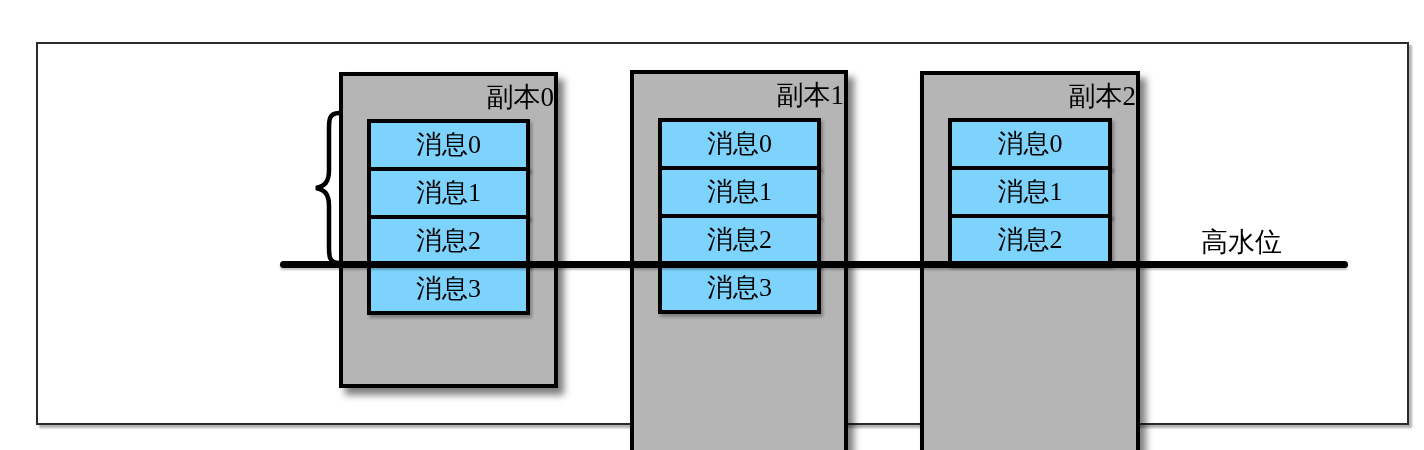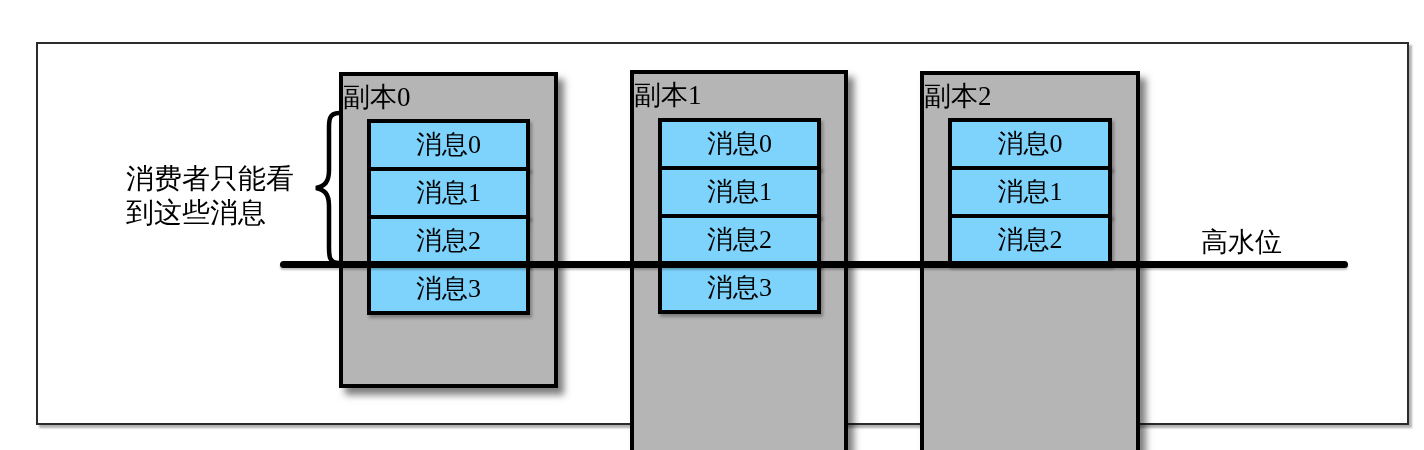--- a/index.html
+++ b/index.html
@@ -46,21 +46,21 @@
     background: #b5b5b5;
     border: 4px solid #000000;
     box-sizing: border-box;
     box-shadow: 6px 7px 7px rgba(0,0,0,0.50);
     z-index: 1;
   }
   .replica-0 { left: 339px; top: 72px;  width: 219px; height: 316px; }
   .replica-1 { left: 630px; top: 70px;  width: 218px; height: 408px; }
   .replica-2 { left: 920px; top: 71px;  width: 220px; height: 388px; }
   .rtitle {
-    text-align: left;
+    text-align: right;
     font-size: 27px;
     line-height: 42px;
     color: #000000;
   }
   .stack {
     position: absolute;
   }
   .stack-0 { left: 24px; top: 43px; width: 163px; }
   .stack-1 { left: 24px; top: 44px; width: 163px; }
   .stack-2 { left: 24px; top: 43px; width: 164px; }
@@ -96,24 +96,20 @@
     white-space: nowrap;
     z-index: 10;
   }
 </style>
 </head>
 <body>
 
 <div class="canvas">
   <div class="frame"></div>
 
-  <div class="annotation">
-    <div>消费者只能看</div>
-    <div>到这些消息</div>
-  </div>
 
   <svg class="brace" width="30" height="156" viewBox="0 0 30 156">
     <path d="M 28 3 C 17 3 18 12 18 22 L 18 60 C 18 72 14 76 5 78 C 14 80 18 84 18 96 L 18 134 C 18 144 17 153 28 153" fill="none" stroke="#000000" stroke-width="4.5" stroke-linecap="round"></path>
   </svg>
 
   <div class="replica replica-0">
     <div class="rtitle">副本0</div>
     <div class="stack stack-0">
       <div class="msg">消息0</div>
       <div class="msg">消息1</div>

